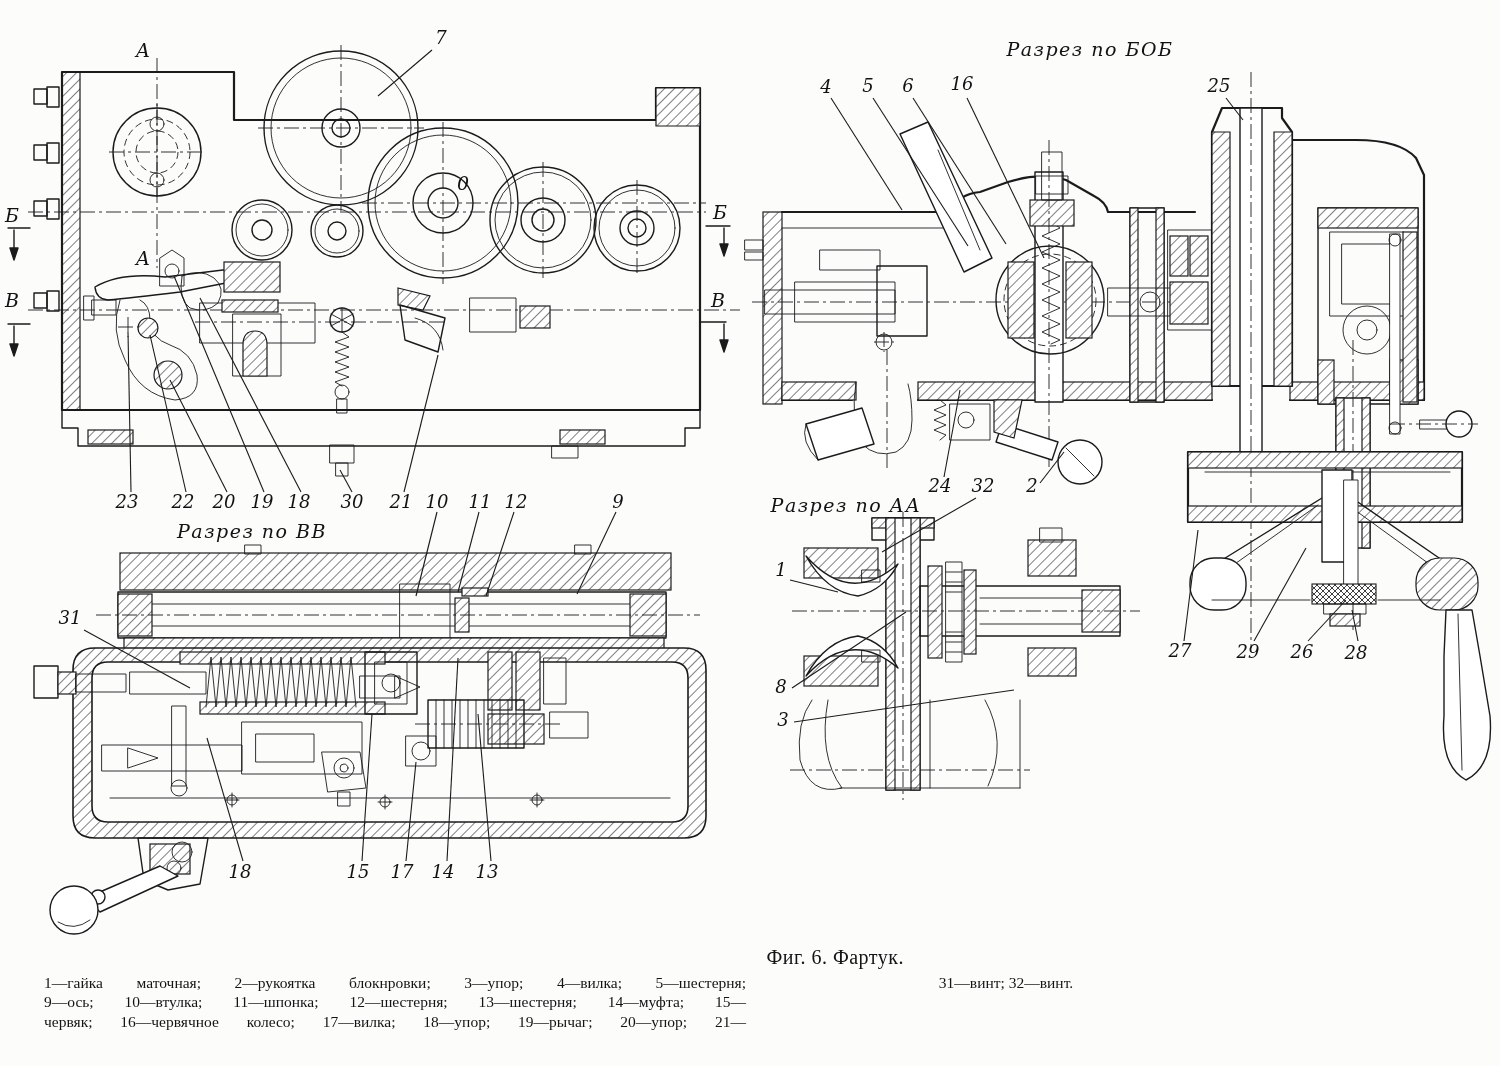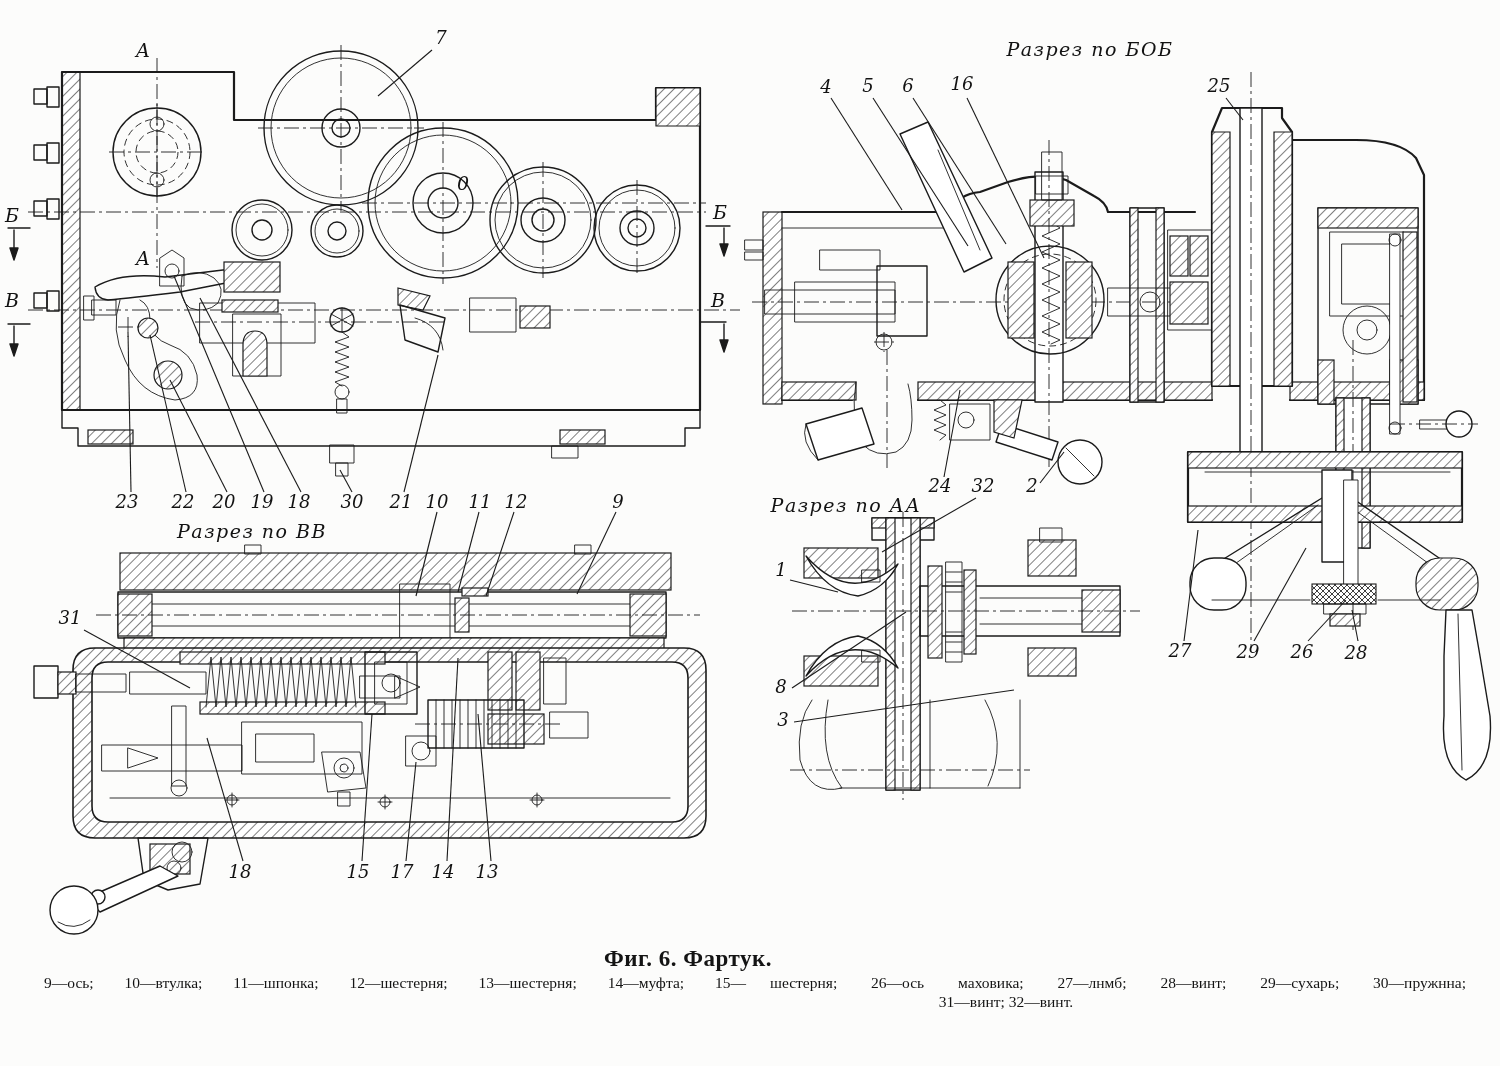--- a/index.html
+++ b/index.html
@@ -15,22 +15,22 @@
   .h{fill:url(#hp);stroke:#1b1b1b;stroke-width:1.2}
   .x{fill:url(#xp);stroke:#1b1b1b;stroke-width:1.1}
   .cl{fill:none;stroke:#1b1b1b;stroke-width:0.9;stroke-dasharray:15 4 3 4}
   .dsh{fill:none;stroke:#1b1b1b;stroke-width:0.9;stroke-dasharray:7 4}
   .lead{fill:none;stroke:#1b1b1b;stroke-width:1.1}
   text{fill:#121212}
   .num{font:italic 18px "DejaVu Serif",serif;text-anchor:middle}
   .letter{font:italic 19px "DejaVu Serif",serif;text-anchor:middle}
   .title{font:italic 19px "DejaVu Serif",serif;text-anchor:middle;letter-spacing:1.5px}
   
-  .caption{position:absolute;left:604px;top:946px;width:300px;text-align:left;
-           font-weight:bold;font-size:23px;letter-spacing:0.5px}
+  .caption{position:absolute;left:604px;top:946px;width:300px;text-align:right;
+           font-weight:normal;font-size:20px;letter-spacing:0.5px}
   .leg{position:absolute;top:973px;font-size:15.5px;line-height:19.4px}
   #legL{left:44px;width:702px}
   #legR{left:770px;width:696px}
   .jl{text-align:justify;text-align-last:justify}
   .cline{width:472px;text-align:left;text-align-last:center}
 </style>
 </head>
 <body>
 
 <div class="page">
@@ -460,21 +460,22 @@
       <line x1="794" y1="722" x2="1014" y2="690" class="lead"></line>
       <text x="783" y="726" class="num">3</text>
       <text x="1090" y="56" class="title">Разрез по БОБ</text>
       <text x="252" y="538" class="title">Разрез по ВВ</text>
       <text x="846" y="512" class="title">Разрез по АА</text>
     </svg>
 
 <div class="caption">Фиг. 6. Фартук.</div>
 
 <div class="leg" id="legL">
+  <div class="jl">1—гайка маточная; 2—рукоятка блокнровки; 3—упор; 4—вилка; 5—шестерня;</div>
   <div class="jl">9—ось; 10—втулка; 11—шпонка; 12—шестерня; 13—шестерня; 14—муфта; 15—</div>
+  <div class="jl">червяк; 16—червячное колесо; 17—вилка; 18—упор; 19—рычаг; 20—упор; 21—</div>
 </div>
 
 <div class="leg" id="legR">
-  <div class="jl">шестерня; 26—ось маховика; 27—лнмб; 28—винт; 29—сухарь; 30—пружнна;</div>
   <div class="cline">31—винт; 32—винт.</div>
 </div>
 
 </div>
 
 </body></html>

